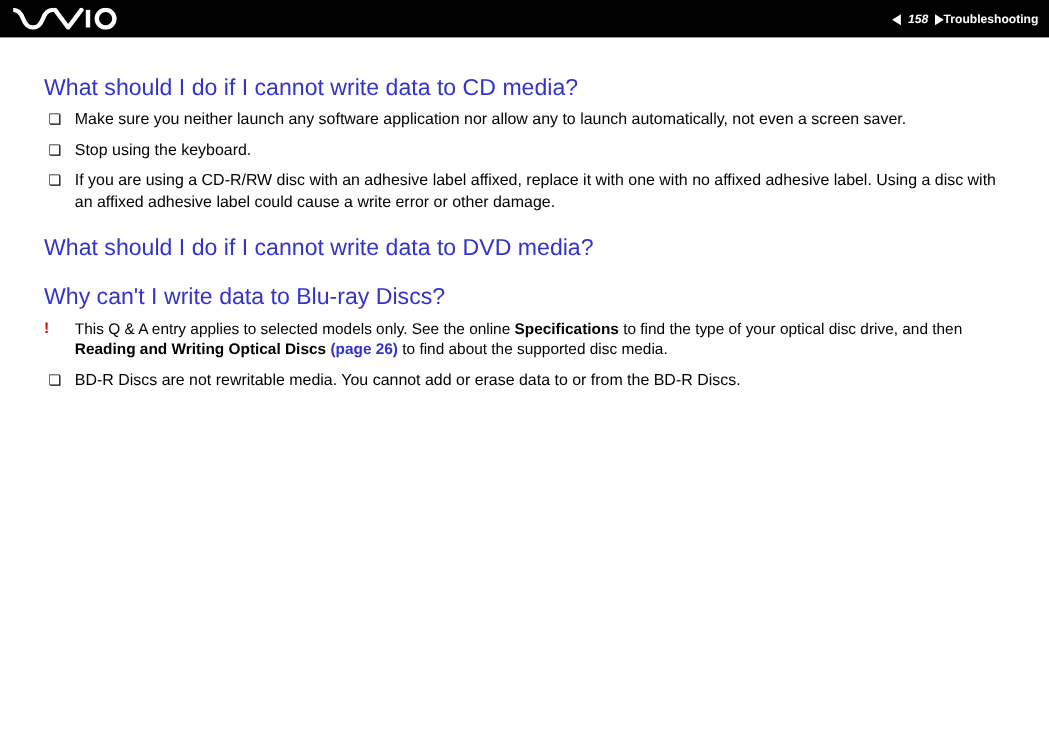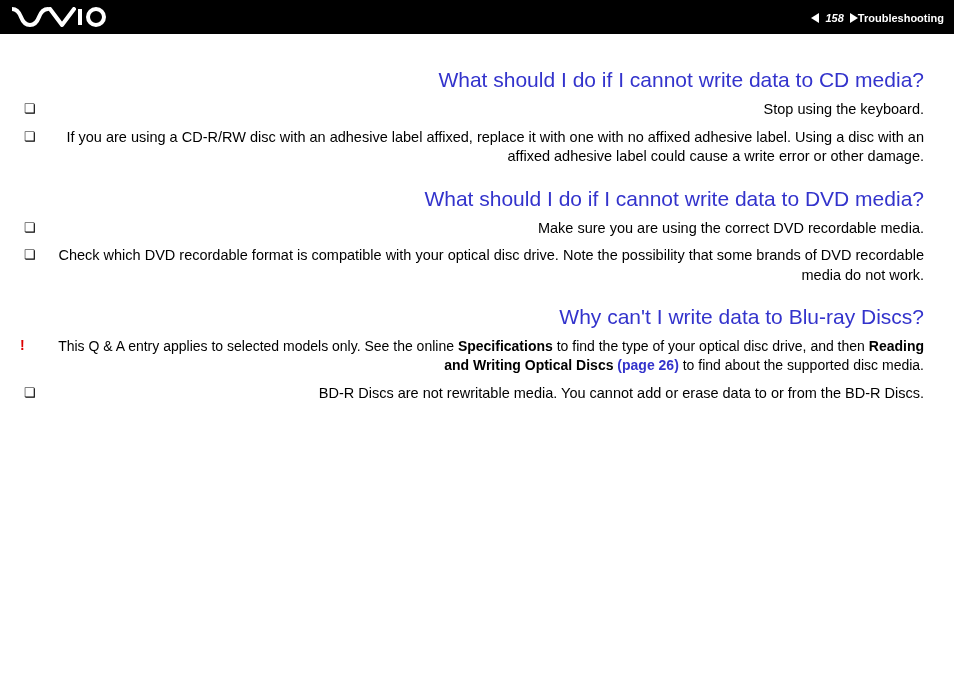--- a/index.html
+++ b/index.html
@@ -46,22 +46,21 @@
     border-bottom: 5px solid transparent;
   }
   .page-nav .arrow-left { border-right: 8px solid #fff; margin-right: 4px; }
   .page-nav .arrow-right { border-left: 8px solid #fff; margin-left: 4px; }
   .section-label {
     font-size: 11px;
     font-weight: bold;
     margin-top: 2px;
   }
   .content {
-    padding: 34px 30px 0 20px;
-    text-align: right;
+    padding: 34px 30px 0 40px;
   }
   h2.q {
     color: #3333cc;
     font-weight: normal;
     font-size: 21px;
     margin: 20px 0 8px 0;
   }
   h2.q:first-child { margin-top: 0; }
   ul.bullets {
     list-style: none;
@@ -126,29 +125,26 @@
       <div class="arrow-right"></div>
     </div>
     <div class="section-label">Troubleshooting</div>
   </div>
 </div>
 
 <div class="content">
 
   <h2 class="q">What should I do if I cannot write data to CD media?</h2>
   <ul class="bullets">
+    <li>Make sure you neither launch any software application nor allow any to launch automatically, not even a screen saver.</li>
     <li>Stop using the keyboard.</li>
     <li>If you are using a CD-R/RW disc with an adhesive label affixed, replace it with one with no affixed adhesive label. Using a disc with an affixed adhesive label could cause a write error or other damage.</li>
   </ul>
 
   <h2 class="q">What should I do if I cannot write data to DVD media?</h2>
-  <ul class="bullets">
-    <li>Make sure you are using the correct DVD recordable media.</li>
-    <li>Check which DVD recordable format is compatible with your optical disc drive. Note the possibility that some brands of DVD recordable media do not work.</li>
-  </ul>
 
   <h2 class="q">Why can't I write data to Blu-ray Discs?</h2>
   <div class="note-block">
     <span class="bang">!</span>
     <div class="note-text">
       <span>This Q &amp; A entry applies to selected models only. See the online </span><b>Specifications</b><span> to find the type of your optical disc drive, and then </span><b>Reading and Writing Optical Discs </b><span class="link">(page 26)</span><span> to find about the supported disc media.</span>
     </div>
   </div>
   <ul class="bullets">
     <li>BD-R Discs are not rewritable media. You cannot add or erase data to or from the BD-R Discs.</li>

